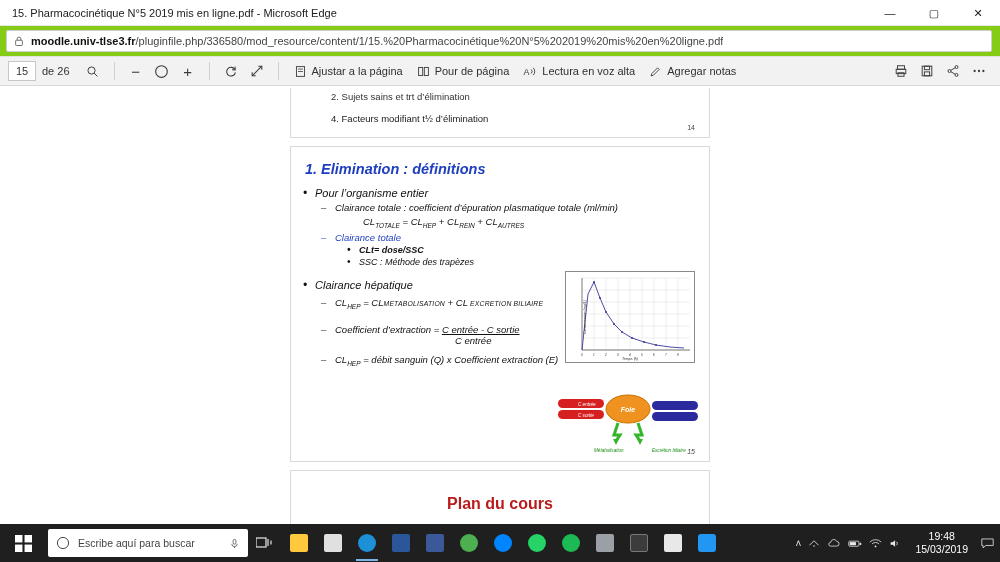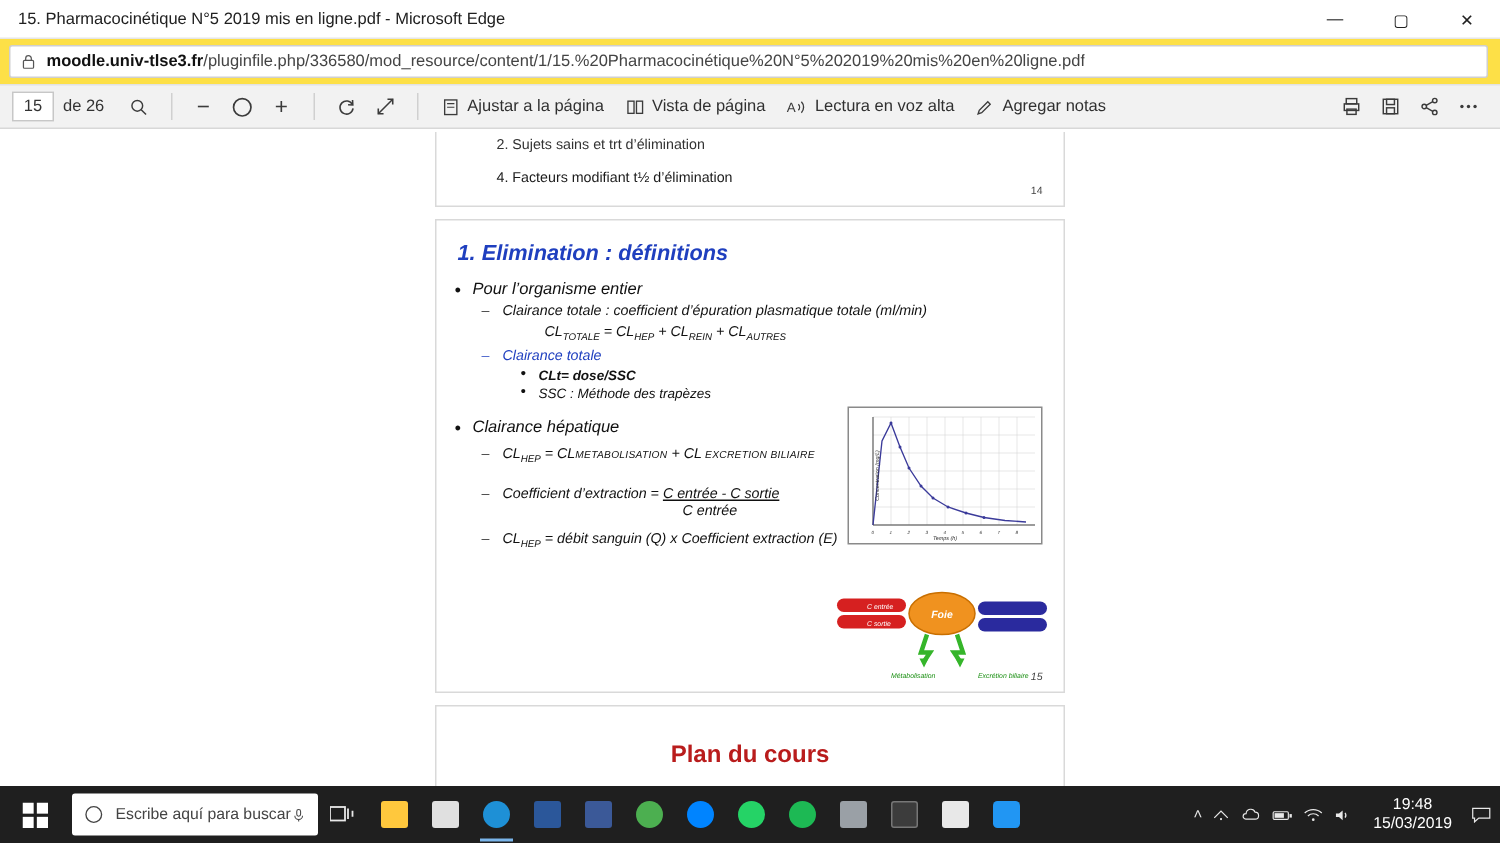--- a/index.html
+++ b/index.html
@@ -21,21 +21,21 @@
   }
   .wincontrols { position:absolute; right:0; top:0; height:26px; display:flex; }
   .wincontrols div {
     width:44px; height:26px; display:flex; align-items:center; justify-content:center;
     font-size:11px; color:#202020;
   }
 
   
   .addrbar {
     height:30px; display:flex; align-items:center; padding:0 8px 0 6px;
-    background:#fde047;
+    background:#84cc16;
     text-align:center;
   }
   .addrwrap {
     flex:1; height:22px; border:1px solid #cfcfcf; border-radius:2px;
     display:flex; align-items:center; padding:0 6px; background:#fff;
   }
   .lock-ico { width:12px; height:12px; margin-right:6px; flex:0 0 auto; }
   .url { font-size:11px; color:#444; white-space:nowrap; overflow:hidden; }
   .url .host { color:#111; font-weight:bold; }
 
@@ -113,21 +113,21 @@
   
   .plan-title { font-size:16px; font-weight:bold; color:#b91c1c; text-align:center; margin-top:24px; }
 
   
   .taskbar {
     position:absolute; left:0; bottom:0; width:1000px; height:38px;
     background:#1f1f1f; display:flex; align-items:center;
   }
   .start { width:46px; height:38px; display:flex; align-items:center; justify-content:center; }
   .searchbox {
-    width:164px; height:28px; background:#ffffff; border-radius:2px;
+    width:200px; height:28px; background:#ffffff; border-radius:2px;
     display:flex; align-items:center; padding:0 8px; margin-left:2px;
   }
   .searchbox .txt { font-size:10.5px; color:#444; margin-left:8px; flex:1; white-space:nowrap; }
   .tb-icon {
     width:34px; height:38px; display:flex; align-items:center; justify-content:center;
     position:relative;
   }
   .tb-icon .sq { width:18px; height:18px; border-radius:2px; }
   .tb-icon.active::after {
     content:""; position:absolute; bottom:1px; left:6px; right:6px; height:2px; background:#7ab5ea;
@@ -197,21 +197,21 @@
         <line x1="5" y1="5" x2="11" y2="5" stroke="#3b3b3b" stroke-width="1"></line>
         <line x1="5" y1="8" x2="11" y2="8" stroke="#3b3b3b" stroke-width="1"></line>
       </svg>
     <span class="tb-label">Ajustar a la página</span>
   </div>
   <div class="tb-item">
     <svg width="13" height="13" viewBox="0 0 16 16">
         <rect x="2" y="3" width="5" height="10" fill="none" stroke="#3b3b3b" stroke-width="1.1"></rect>
         <rect x="9" y="3" width="5" height="10" fill="none" stroke="#3b3b3b" stroke-width="1.1"></rect>
       </svg>
-    <span class="tb-label">Vista de página</span>
+    <span class="tb-label">Pour de página</span>
   </div>
   <div class="tb-item">
     <svg width="14" height="13" viewBox="0 0 16 16">
         <text x="0" y="12" font-size="11" fill="#3b3b3b" font-family="Liberation Sans, sans-serif">A</text>
         <path d="M9.5 5.5a3.6 3.6 0 0 1 0 5" fill="none" stroke="#3b3b3b" stroke-width="1.1"></path>
         <path d="M12 3.5a6.5 6.5 0 0 1 0 9" fill="none" stroke="#3b3b3b" stroke-width="1.1"></path>
       </svg>
     <span class="tb-label">Lectura en voz alta</span>
   </div>
   <div class="tb-item">

